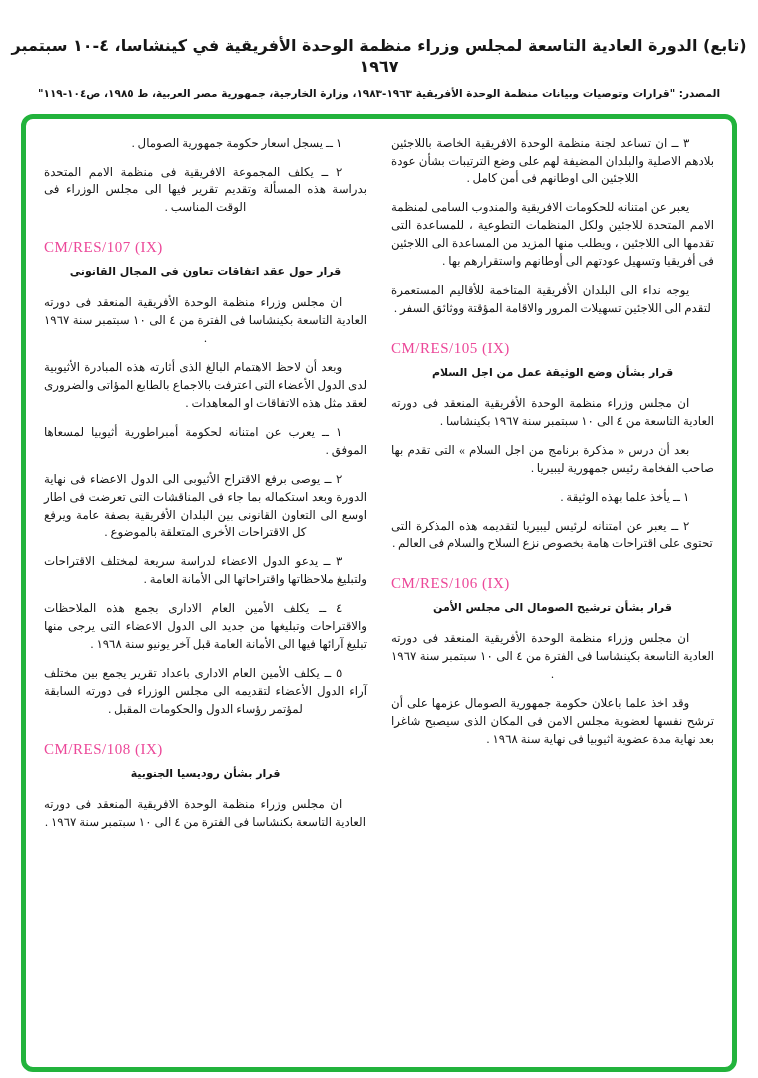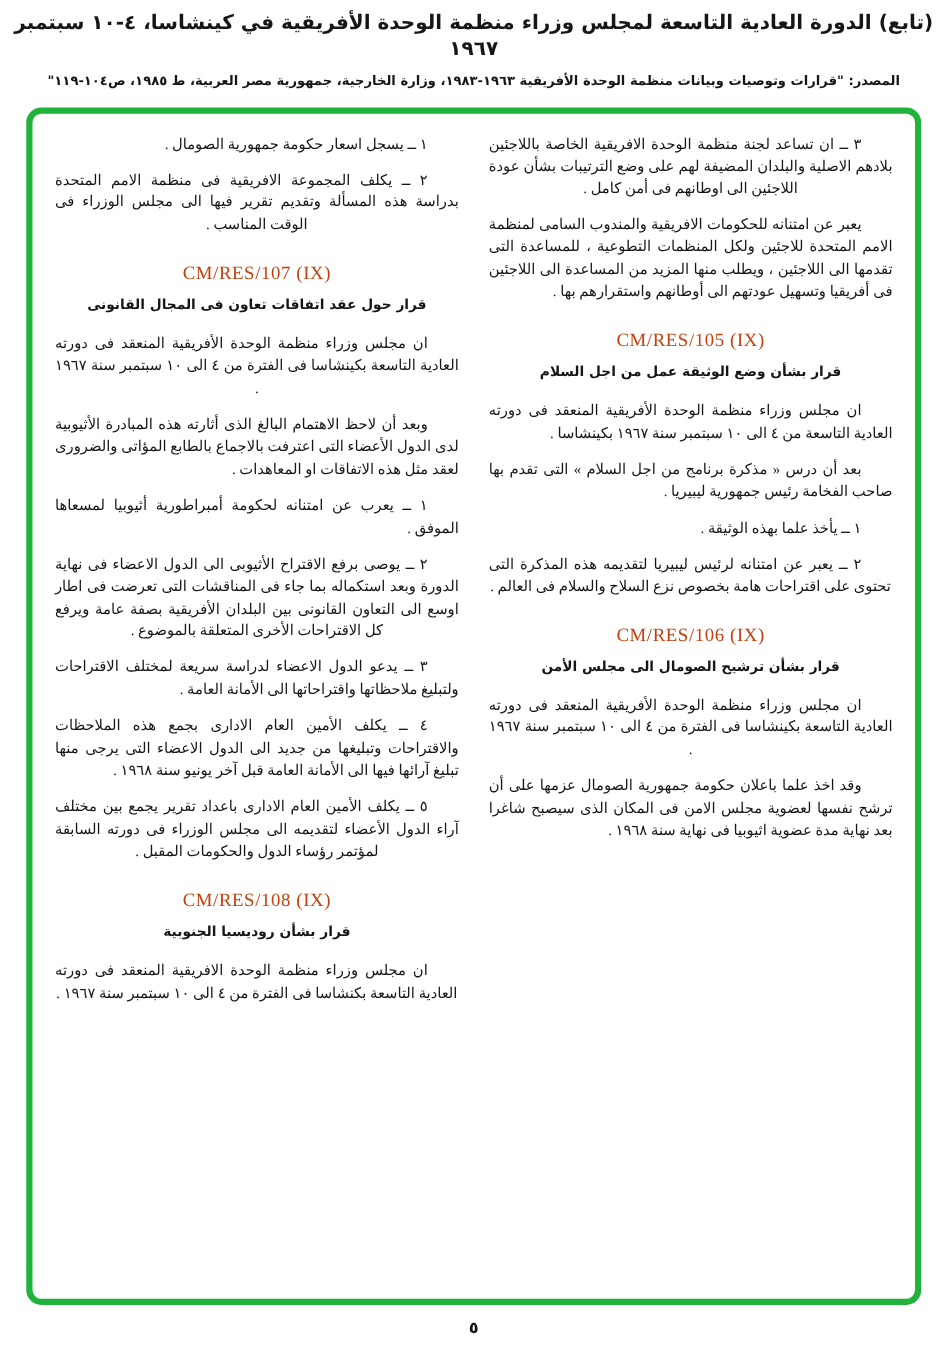--- a/index.html
+++ b/index.html
@@ -1,38 +1,38 @@
 <!DOCTYPE html>
 <html lang="ar" dir="rtl"><head>
 <meta charset="utf-8">
 <style>
   html,body{margin:0;padding:0;background:#ffffff;}
   body{
     width:758px;height:1078px;position:relative;overflow:hidden;
     font-family:"DejaVu Sans",sans-serif;color:#161616;direction:rtl;
   }
-  .header{ text-align:center; padding-top:8px; }
+  .header{ text-align:center; padding-top:36px; }
   .header-title{ font-size:16px; font-weight:bold; line-height:1.3; }
   .header-source{ font-size:10.5px; font-weight:bold; margin-top:9px; }
   .frame{
     margin:15px 21px 0 21px; height:926px;
     border:5px solid #22b33c; border-radius:12px;
     padding:16px 18px 6px 18px; background:#ffffff; overflow:hidden;
   }
   .cols{ display:flex; gap:24px; height:100%; }
   .col{ flex:1 1 0; min-width:0; }
   .para{
     font-size:11.8px; line-height:1.52; text-align:justify;
     text-indent:2.1em; margin:0 0 11px 0;font-family:Liberation Serif, serif;
   }
   .cl{ text-align-last:center; }
   .ref{
-    direction:ltr; text-align:center; unicode-bidi:embed;
+    direction:ltr; text-align:left; unicode-bidi:embed;
     font-family:"Liberation Serif",serif; font-size:15px;
-    letter-spacing:0.5px; margin:22px 0 9px 0; color:#c2410c;
+    letter-spacing:0.5px; margin:22px 0 9px 0; color:#ec4899;
   }
   .title{
     text-align:center; font-weight:bold; font-size:11px;
     margin:2px 0 16px 0; text-indent:0;
   }
   .footer{ text-align:center; margin-top:11px; font-size:13px; font-weight:bold; }
 </style>
 </head>
 <body>
 
@@ -40,20 +40,21 @@
   <div class="header-title">(تابع) الدورة العادية التاسعة لمجلس وزراء منظمة الوحدة الأفريقية في كينشاسا، ٤-١٠ سبتمبر ١٩٦٧</div>
   <div class="header-source">المصدر: "قرارات وتوصيات وبيانات منظمة الوحدة الأفريقية ١٩٦٣-١٩٨٣، وزارة الخارجية، جمهورية مصر العربية، ط ١٩٨٥، ص١٠٤-١١٩"</div>
 </div>
 
 <div class="frame">
   <div class="cols">
 
     <div class="col">
       <p class="para cl">٣ ــ ان تساعد لجنة منظمة الوحدة الافريقية الخاصة باللاجئين بلادهم الاصلية والبلدان المضيفة لهم على وضع الترتيبات بشأن عودة اللاجئين الى اوطانهم فى أمن كامل .</p>
       <p class="para">يعبر عن امتنانه للحكومات الافريقية والمندوب السامى لمنظمة الامم المتحدة للاجئين ولكل المنظمات التطوعية ، للمساعدة التى تقدمها الى اللاجئين ، ويطلب منها المزيد من المساعدة الى اللاجئين فى أفريقيا وتسهيل عودتهم الى أوطانهم واستقرارهم بها .</p>
+      <p class="para cl">يوجه نداء الى البلدان الأفريقية المتاخمة للأقاليم المستعمرة لتقدم الى اللاجئين تسهيلات المرور والاقامة المؤقتة ووثائق السفر .</p>
       <div class="ref">CM/RES/105 (IX)</div>
       <div class="title">قرار بشأن وضع الوثيقة عمل من اجل السلام</div>
       <p class="para">ان مجلس وزراء منظمة الوحدة الأفريقية المنعقد فى دورته العادية التاسعة من ٤ الى ١٠ سبتمبر سنة ١٩٦٧ بكينشاسا .</p>
       <p class="para">بعد أن درس « مذكرة برنامج من اجل السلام » التى تقدم بها صاحب الفخامة رئيس جمهورية ليبيريا .</p>
       <p class="para">١ ــ يأخذ علما بهذه الوثيقة .</p>
       <p class="para cl">٢ ــ يعبر عن امتنانه لرئيس ليبيريا لتقديمه هذه المذكرة التى تحتوى على اقتراحات هامة بخصوص نزع السلاح والسلام فى العالم .</p>
       <div class="ref">CM/RES/106 (IX)</div>
       <div class="title">قرار بشأن ترشيح الصومال الى مجلس الأمن</div>
       <p class="para cl">ان مجلس وزراء منظمة الوحدة الأفريقية المنعقد فى دورته العادية التاسعة بكينشاسا فى الفترة من ٤ الى ١٠ سبتمبر سنة ١٩٦٧ .</p>
       <p class="para">وقد اخذ علما باعلان حكومة جمهورية الصومال عزمها على أن ترشح نفسها لعضوية مجلس الامن فى المكان الذى سيصبح شاغرا بعد نهاية مدة عضوية اثيوبيا فى نهاية سنة ١٩٦٨ .</p>

